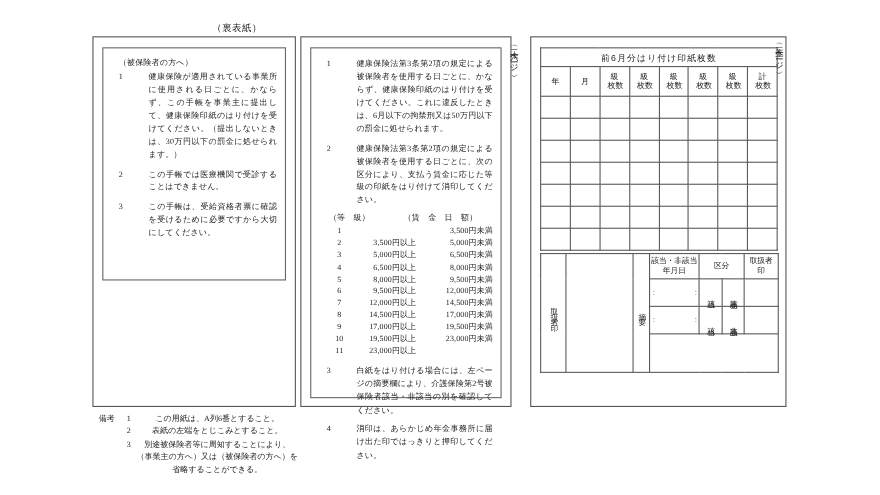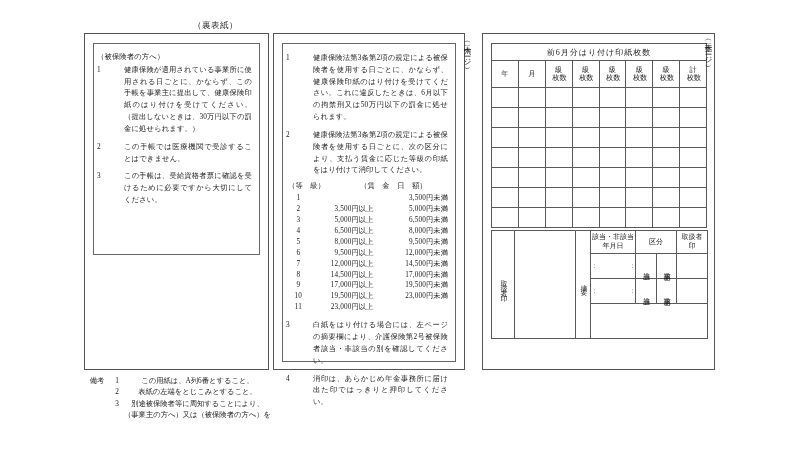--- a/index.html
+++ b/index.html
@@ -50,21 +50,21 @@
     box-sizing: border-box;
     left: 8px;
     top: 9px;
     right: 8px;
   }
   #left-inner  { height: 212px; }
   #mid-inner   { height: 319px; }
 
   .txt-block {
     position: absolute;
-    left: 3px;
+    left: 14px;
     right: 7px;
     font-size: 7.3px;
     line-height: 1.62;
     letter-spacing: 0.15px;
     text-align: justify;
   }
   .heading { margin-bottom: 1px; }
   .item {
     display: flex;
     margin-top: 6px;
@@ -119,21 +119,21 @@
   }
   #stamp-table td, #stamp-table th {
     border: 1px solid #5a5a5a;
     font-weight: normal;
     font-size: 7.2px;
     padding: 0;
     text-align: center;
     vertical-align: middle;
     height: 15px;
   }
-  #stamp-table .title-cell { height: 16px; font-size: 8px; letter-spacing: 1px; }
+  #stamp-table .title-cell { height: 16px; font-size: 8px; letter-spacing: 1px; font-family: Liberation Mono, monospace; }
   #stamp-table .hdr { height: 26px; }
   .hdr-stack {
     display: flex;
     flex-direction: column;
     align-items: center;
     justify-content: center;
     line-height: 1.18;
   }
   .hdr-stack .top { text-align: center; }
   .hdr-stack .bot { text-align: right; width: 100%; padding-right: 5px; box-sizing: border-box; }
@@ -491,15 +491,16 @@
       <span class="fn-label"></span>
       <span class="fn-num">2</span>
       <span class="fn-text">表紙の左端をとじこみとすること。</span>
     </div>
     <div class="fn-row">
       <span class="fn-label"></span>
       <span class="fn-num">3</span>
       <span class="fn-text">別途被保険者等に周知することにより、</span>
     </div>
     <div class="fn-indent">（事業主の方へ）又は（被保険者の方へ）を</div>
+    <div class="fn-indent">省略することができる。</div>
   </div>
 
 </div>
 
 </body></html>

